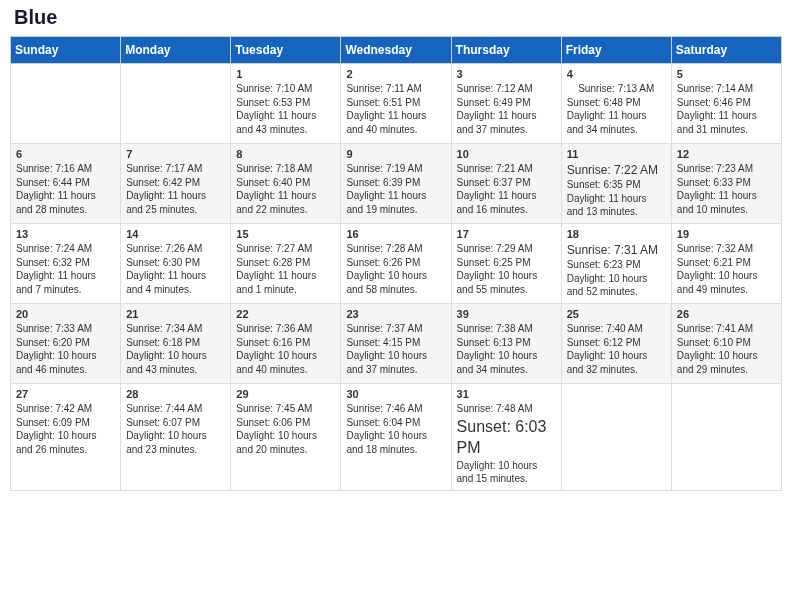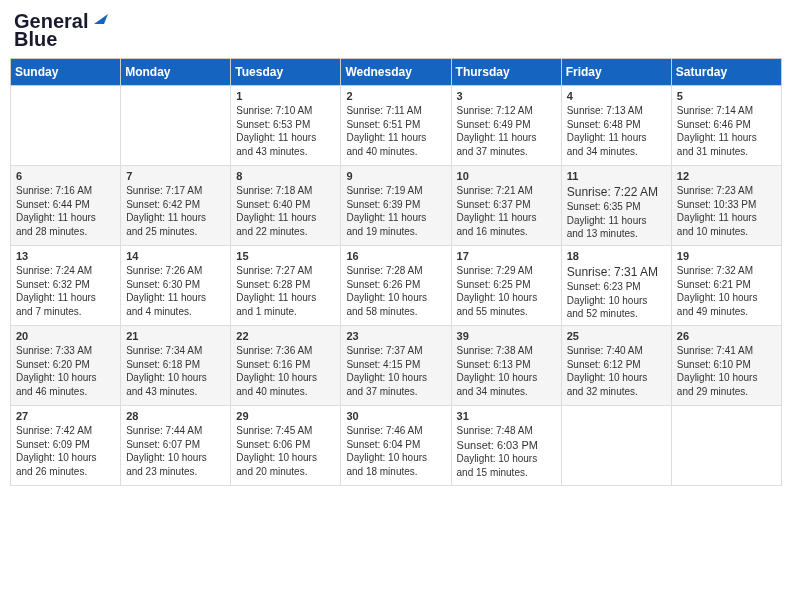--- a/index.html
+++ b/index.html
@@ -81,26 +81,20 @@
     }
     tr:nth-child(even) .empty {
       background: #f5f5f5 !important;
     }
   </style>
 </head>
 <body>
 
 <div class="header">
   <div class="logo">
-    <div class="logo-row">
-      <span class="logo-text">General</span>
-      <svg width="18" height="18" viewBox="0 0 18 18" style="margin-left:2px;margin-top:-4px;">
-        <polygon points="4,14 18,4 14,14" fill="#1565c0"></polygon>
-      </svg>
-    </div>
     <span class="logo-text blue" style="margin-top:-4px;">Blue</span>
   </div>
   <div class="title-block">
     <div class="month-title"></div>
     <div class="location"></div>
   </div>
 </div>
 
 <table>
   <thead>
@@ -131,21 +125,21 @@
           <span style="display: block; font-size: 10px; line-height: 1.35;">Daylight: 11 hours and 40 minutes.</span>
         </td>
         <td>
           <span class="day-num">3</span>
           <span style="display: block; font-size: 10px; line-height: 1.35;">Sunrise: 7:12 AM</span>
           <span style="display: block; font-size: 10px; line-height: 1.35;">Sunset: 6:49 PM</span>
           <span style="display: block; font-size: 10px; line-height: 1.35;">Daylight: 11 hours and 37 minutes.</span>
         </td>
         <td>
           <span class="day-num">4</span>
-          <span style="display: block; font-size: 10px; line-height: 1.35;">Sunrise: 7:13 AM</span>
+          <span style="display: block; font-size: 10px; line-height: 1.35; text-align: center;">Sunrise: 7:13 AM</span>
           <span style="display: block; font-size: 10px; line-height: 1.35;">Sunset: 6:48 PM</span>
           <span style="display: block; font-size: 10px; line-height: 1.35;">Daylight: 11 hours and 34 minutes.</span>
         </td>
         <td>
           <span class="day-num">5</span>
           <span style="display: block; font-size: 10px; line-height: 1.35;">Sunrise: 7:14 AM</span>
           <span style="display: block; font-size: 10px; line-height: 1.35;">Sunset: 6:46 PM</span>
           <span style="display: block; font-size: 10px; line-height: 1.35;">Daylight: 11 hours and 31 minutes.</span>
         </td>
       </tr>
@@ -182,21 +176,21 @@
         </td>
         <td style="background-color: rgb(245, 245, 245);">
           <span class="day-num">11</span>
           <span style="display: block; font-size: 12px; line-height: 1.35;">Sunrise: 7:22 AM</span>
           <span style="display: block; font-size: 10px; line-height: 1.35;">Sunset: 6:35 PM</span>
           <span style="display: block; font-size: 10px; line-height: 1.35;">Daylight: 11 hours and 13 minutes.</span>
         </td>
         <td style="background-color: rgb(245, 245, 245);">
           <span class="day-num">12</span>
           <span style="display: block; font-size: 10px; line-height: 1.35;">Sunrise: 7:23 AM</span>
-          <span style="display: block; font-size: 10px; line-height: 1.35;">Sunset: 10:33 PM</span>
+          <span style="display: block; font-size: 10px; line-height: 1.35;">Sunset: 6:33 PM</span>
           <span style="display: block; font-size: 10px; line-height: 1.35;">Daylight: 11 hours and 10 minutes.</span>
         </td>
       </tr>
       <tr>
         <td>
           <span class="day-num">13</span>
           <span style="display: block; font-size: 10px; line-height: 1.35;">Sunrise: 7:24 AM</span>
           <span style="display: block; font-size: 10px; line-height: 1.35;">Sunset: 6:32 PM</span>
           <span style="display: block; font-size: 10px; line-height: 1.35;">Daylight: 11 hours and 7 minutes.</span>
         </td>
@@ -302,20 +296,20 @@
         </td>
         <td>
           <span class="day-num">30</span>
           <span style="display: block; font-size: 10px; line-height: 1.35;">Sunrise: 7:46 AM</span>
           <span style="display: block; font-size: 10px; line-height: 1.35;">Sunset: 6:04 PM</span>
           <span style="display: block; font-size: 10px; line-height: 1.35;">Daylight: 10 hours and 18 minutes.</span>
         </td>
         <td>
           <span class="day-num">31</span>
           <span style="display: block; font-size: 10px; line-height: 1.35;">Sunrise: 7:48 AM</span>
-          <span style="display: block; font-size: 11px; line-height: 1.35;">Sunset: 6:03 PM</span>
+          <span style="display: block; font-size: 16px; line-height: 1.35;">Sunset: 6:03 PM</span>
           <span style="display: block; font-size: 10px; line-height: 1.35;">Daylight: 10 hours and 15 minutes.</span>
         </td>
         <td class="empty"></td>
         <td class="empty"></td>
       </tr>
     </tbody>
 </table>
 
 </body></html>

